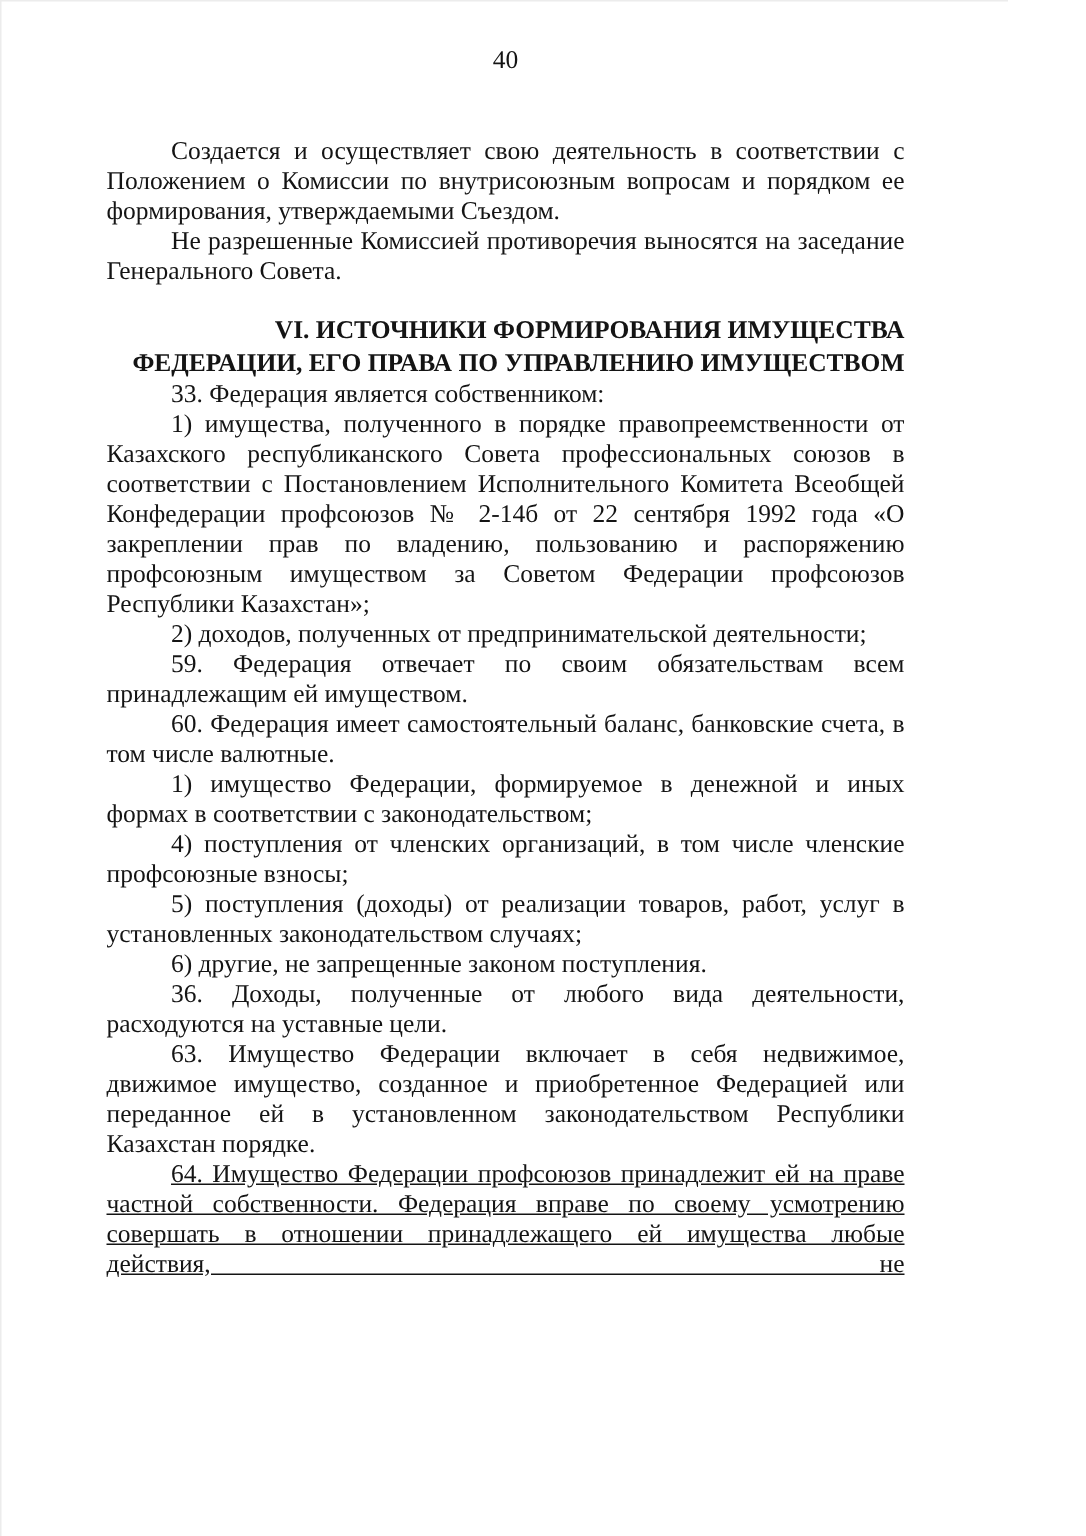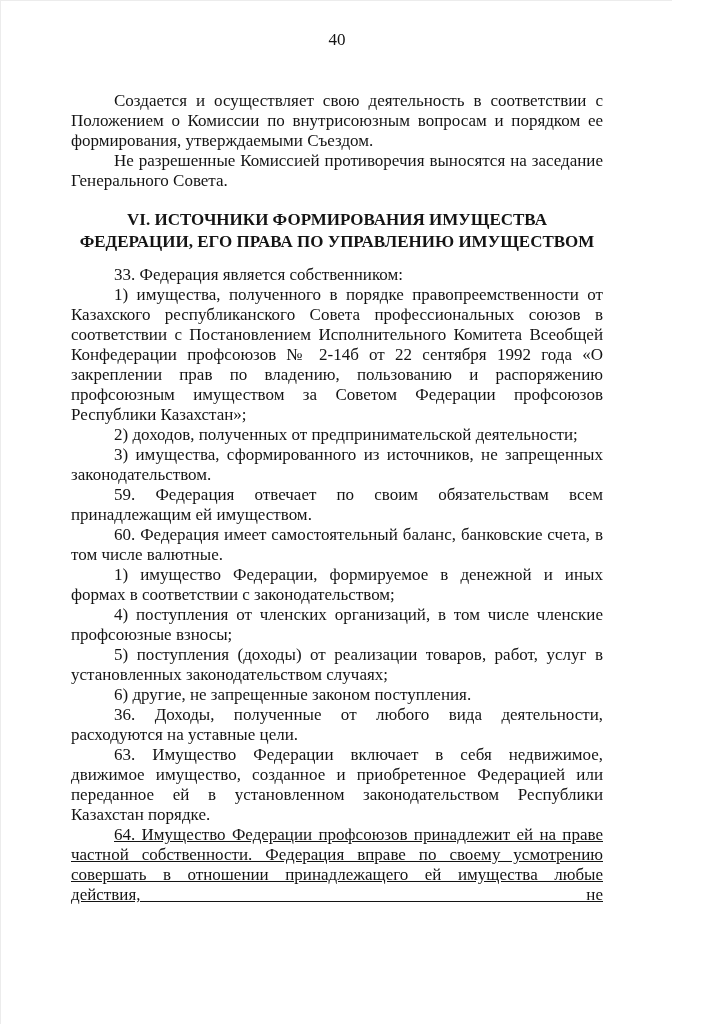--- a/index.html
+++ b/index.html
@@ -33,44 +33,43 @@
     text-align: justify;
     text-align-last: left;
   }
   p.para.continued {
     
     text-align-last: justify;
     text-decoration: underline;
   }
   .section-heading {
     font-weight: bold;
-    text-align: center;
+    text-align: right;
     line-height: 22px;
-    margin: 18px 0 12px 0;
+    margin: 18px 0 0 0;
   }
 </style>
 </head>
 <body>
 
 <div class="page">
 
   <div class="page-number">40</div>
 
   <p class="para">Создается и осуществляет свою деятельность в соответствии с Положением о Комиссии по внутрисоюзным вопросам и порядком ее формирования, утверждаемыми Съездом.</p>
   <p class="para">Не разрешенные Комиссией противоречия выносятся на заседание Генерального Совета.</p>
 
   <div class="section-heading">
     <div>VI. ИСТОЧНИКИ ФОРМИРОВАНИЯ ИМУЩЕСТВА</div>
     <div>ФЕДЕРАЦИИ, ЕГО ПРАВА ПО УПРАВЛЕНИЮ ИМУЩЕСТВОМ</div>
   </div>
 
   <p class="para">33. Федерация является собственником:</p>
   <p class="para">1) имущества, полученного в порядке правопреемственности от Казахского республиканского Совета профессиональных союзов в соответствии с Постановлением Исполнительного Комитета Всеобщей Конфедерации профсоюзов № 2-14б от 22 сентября 1992 года «О закреплении прав по владению, пользованию и распоряжению профсоюзным имуществом за Советом Федерации профсоюзов Республики Казахстан»;</p>
   <p class="para">2) доходов, полученных от предпринимательской деятельности;</p>
-  <p class="para">3) имущества, сформированного из источников, не запрещенных законодательством.</p>
   <p class="para">59. Федерация отвечает по своим обязательствам всем принадлежащим ей имуществом.</p>
   <p class="para">60. Федерация имеет самостоятельный баланс, банковские счета, в том числе валютные.</p>
   <p class="para">1) имущество Федерации, формируемое в денежной и иных формах в соответствии с законодательством;</p>
   <p class="para">4) поступления от членских организаций, в том числе членские профсоюзные взносы;</p>
   <p class="para">5) поступления (доходы) от реализации товаров, работ, услуг в установленных законодательством случаях;</p>
   <p class="para">6) другие, не запрещенные законом поступления.</p>
   <p class="para">36. Доходы, полученные от любого вида деятельности, расходуются на уставные цели.</p>
   <p class="para">63. Имущество Федерации включает в себя недвижимое, движимое имущество, созданное и приобретенное Федерацией или переданное ей в установленном законодательством Республики Казахстан порядке.</p>
   <p class="para continued">64. Имущество Федерации профсоюзов принадлежит ей на праве частной собственности. Федерация вправе по своему усмотрению совершать в отношении принадлежащего ей имущества любые действия, не</p>
 

